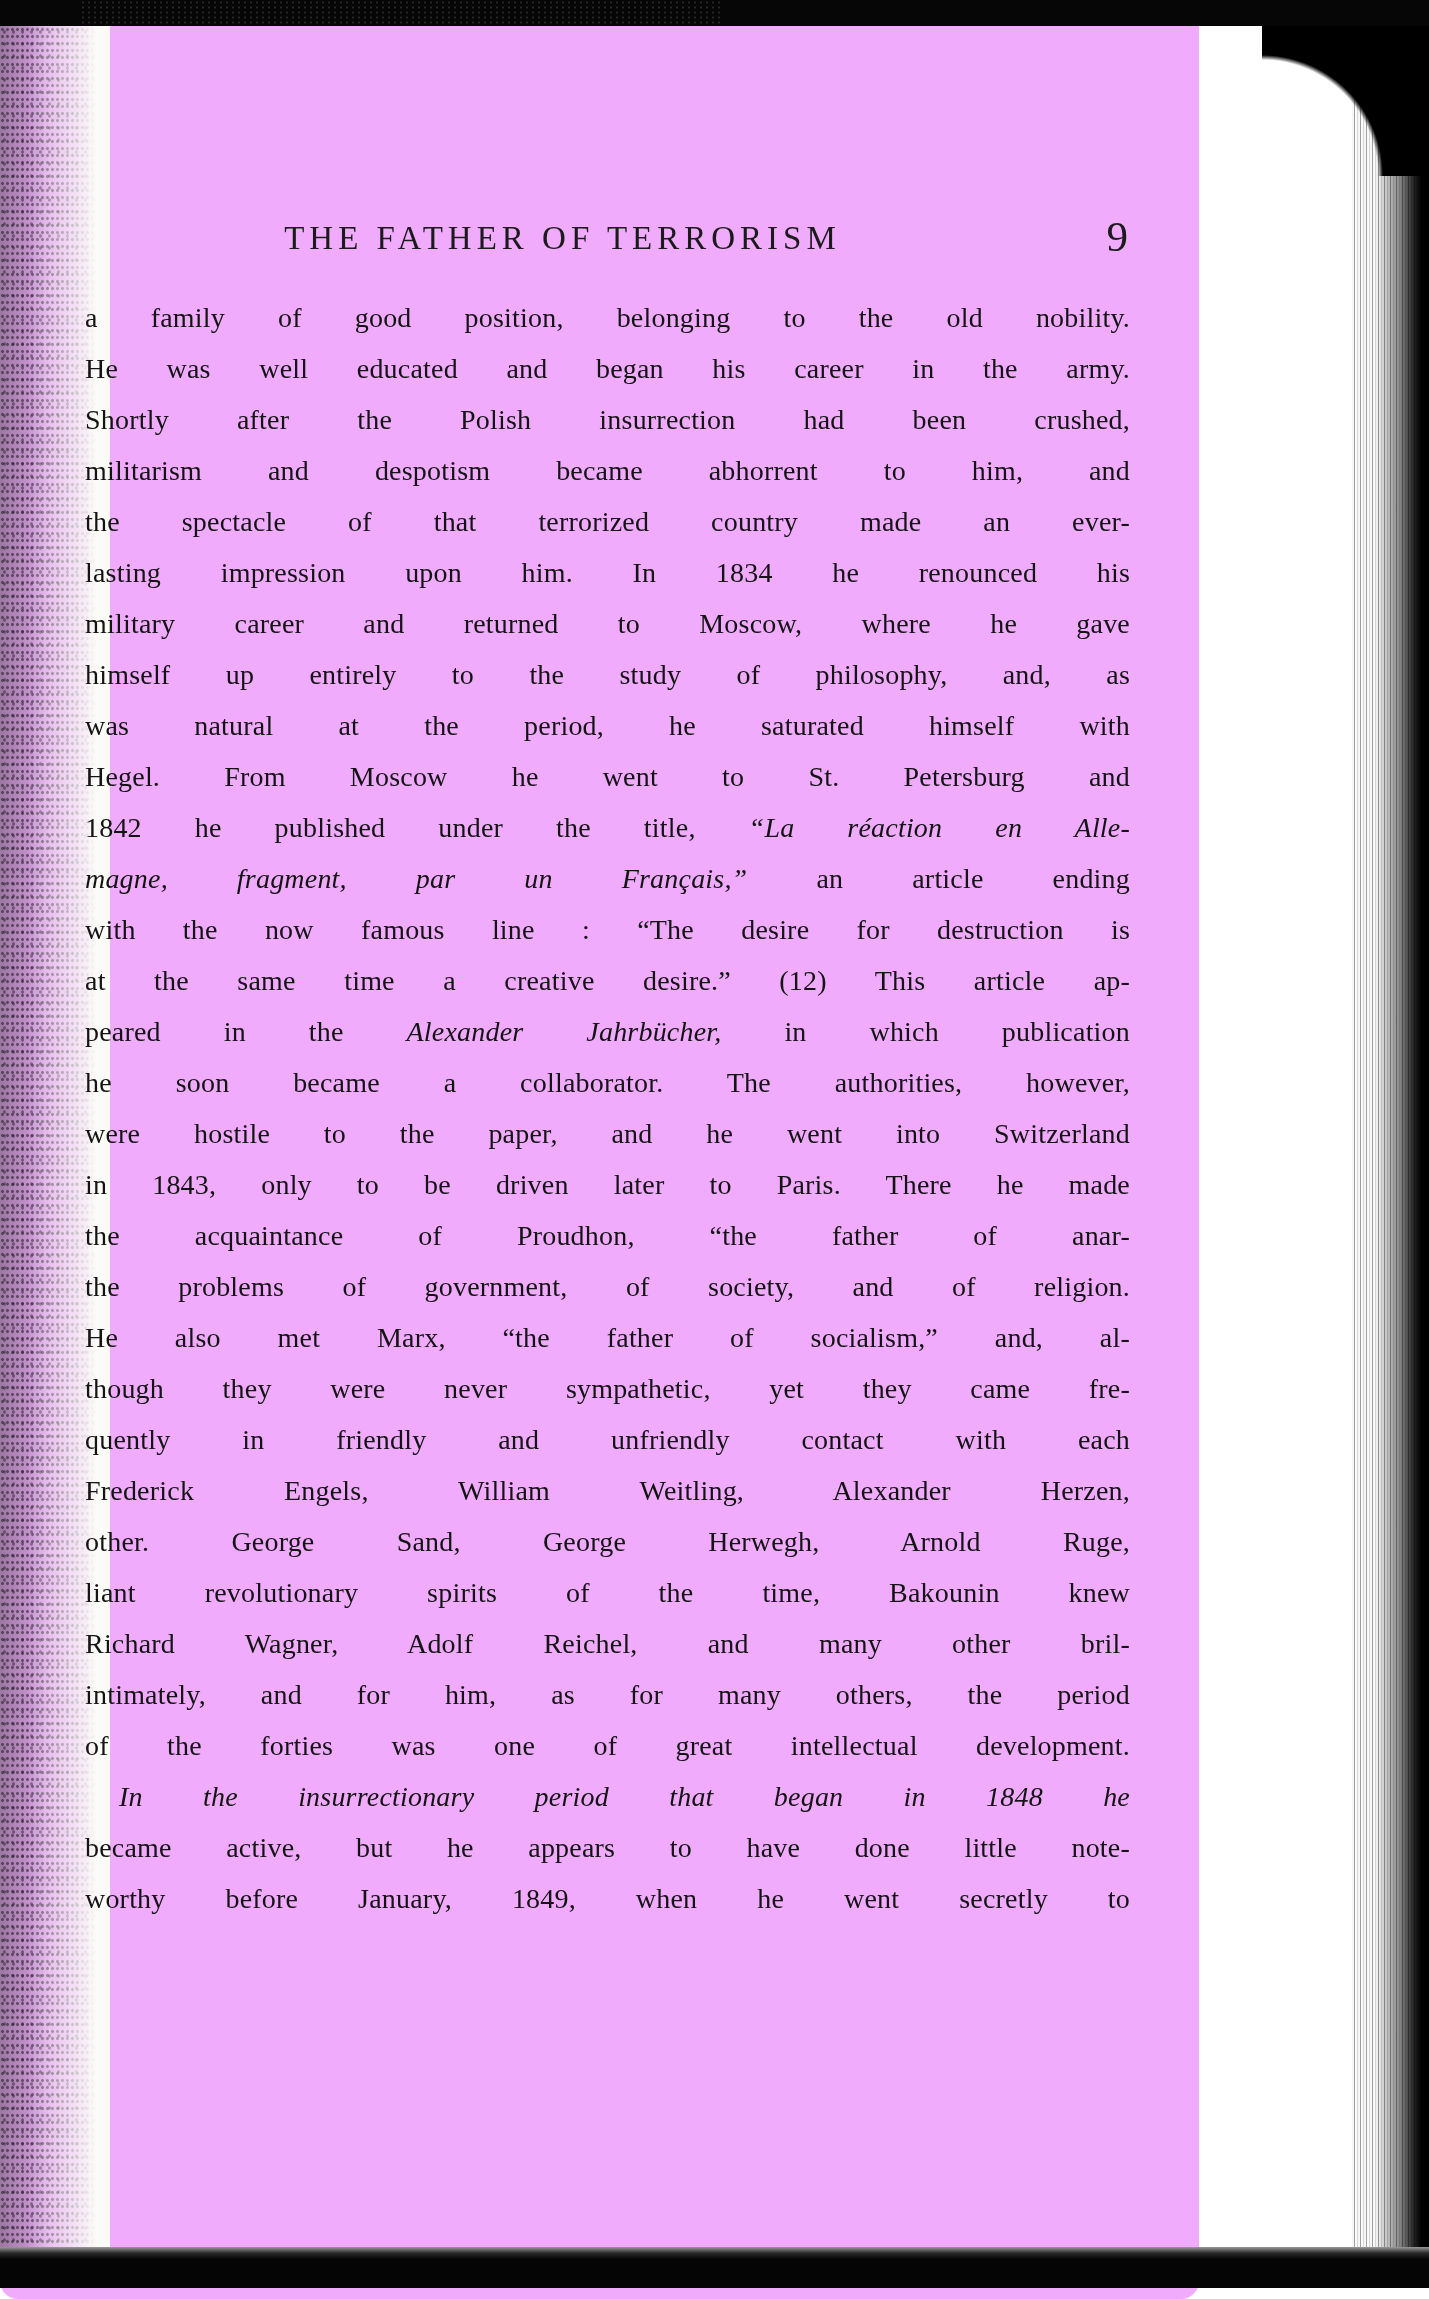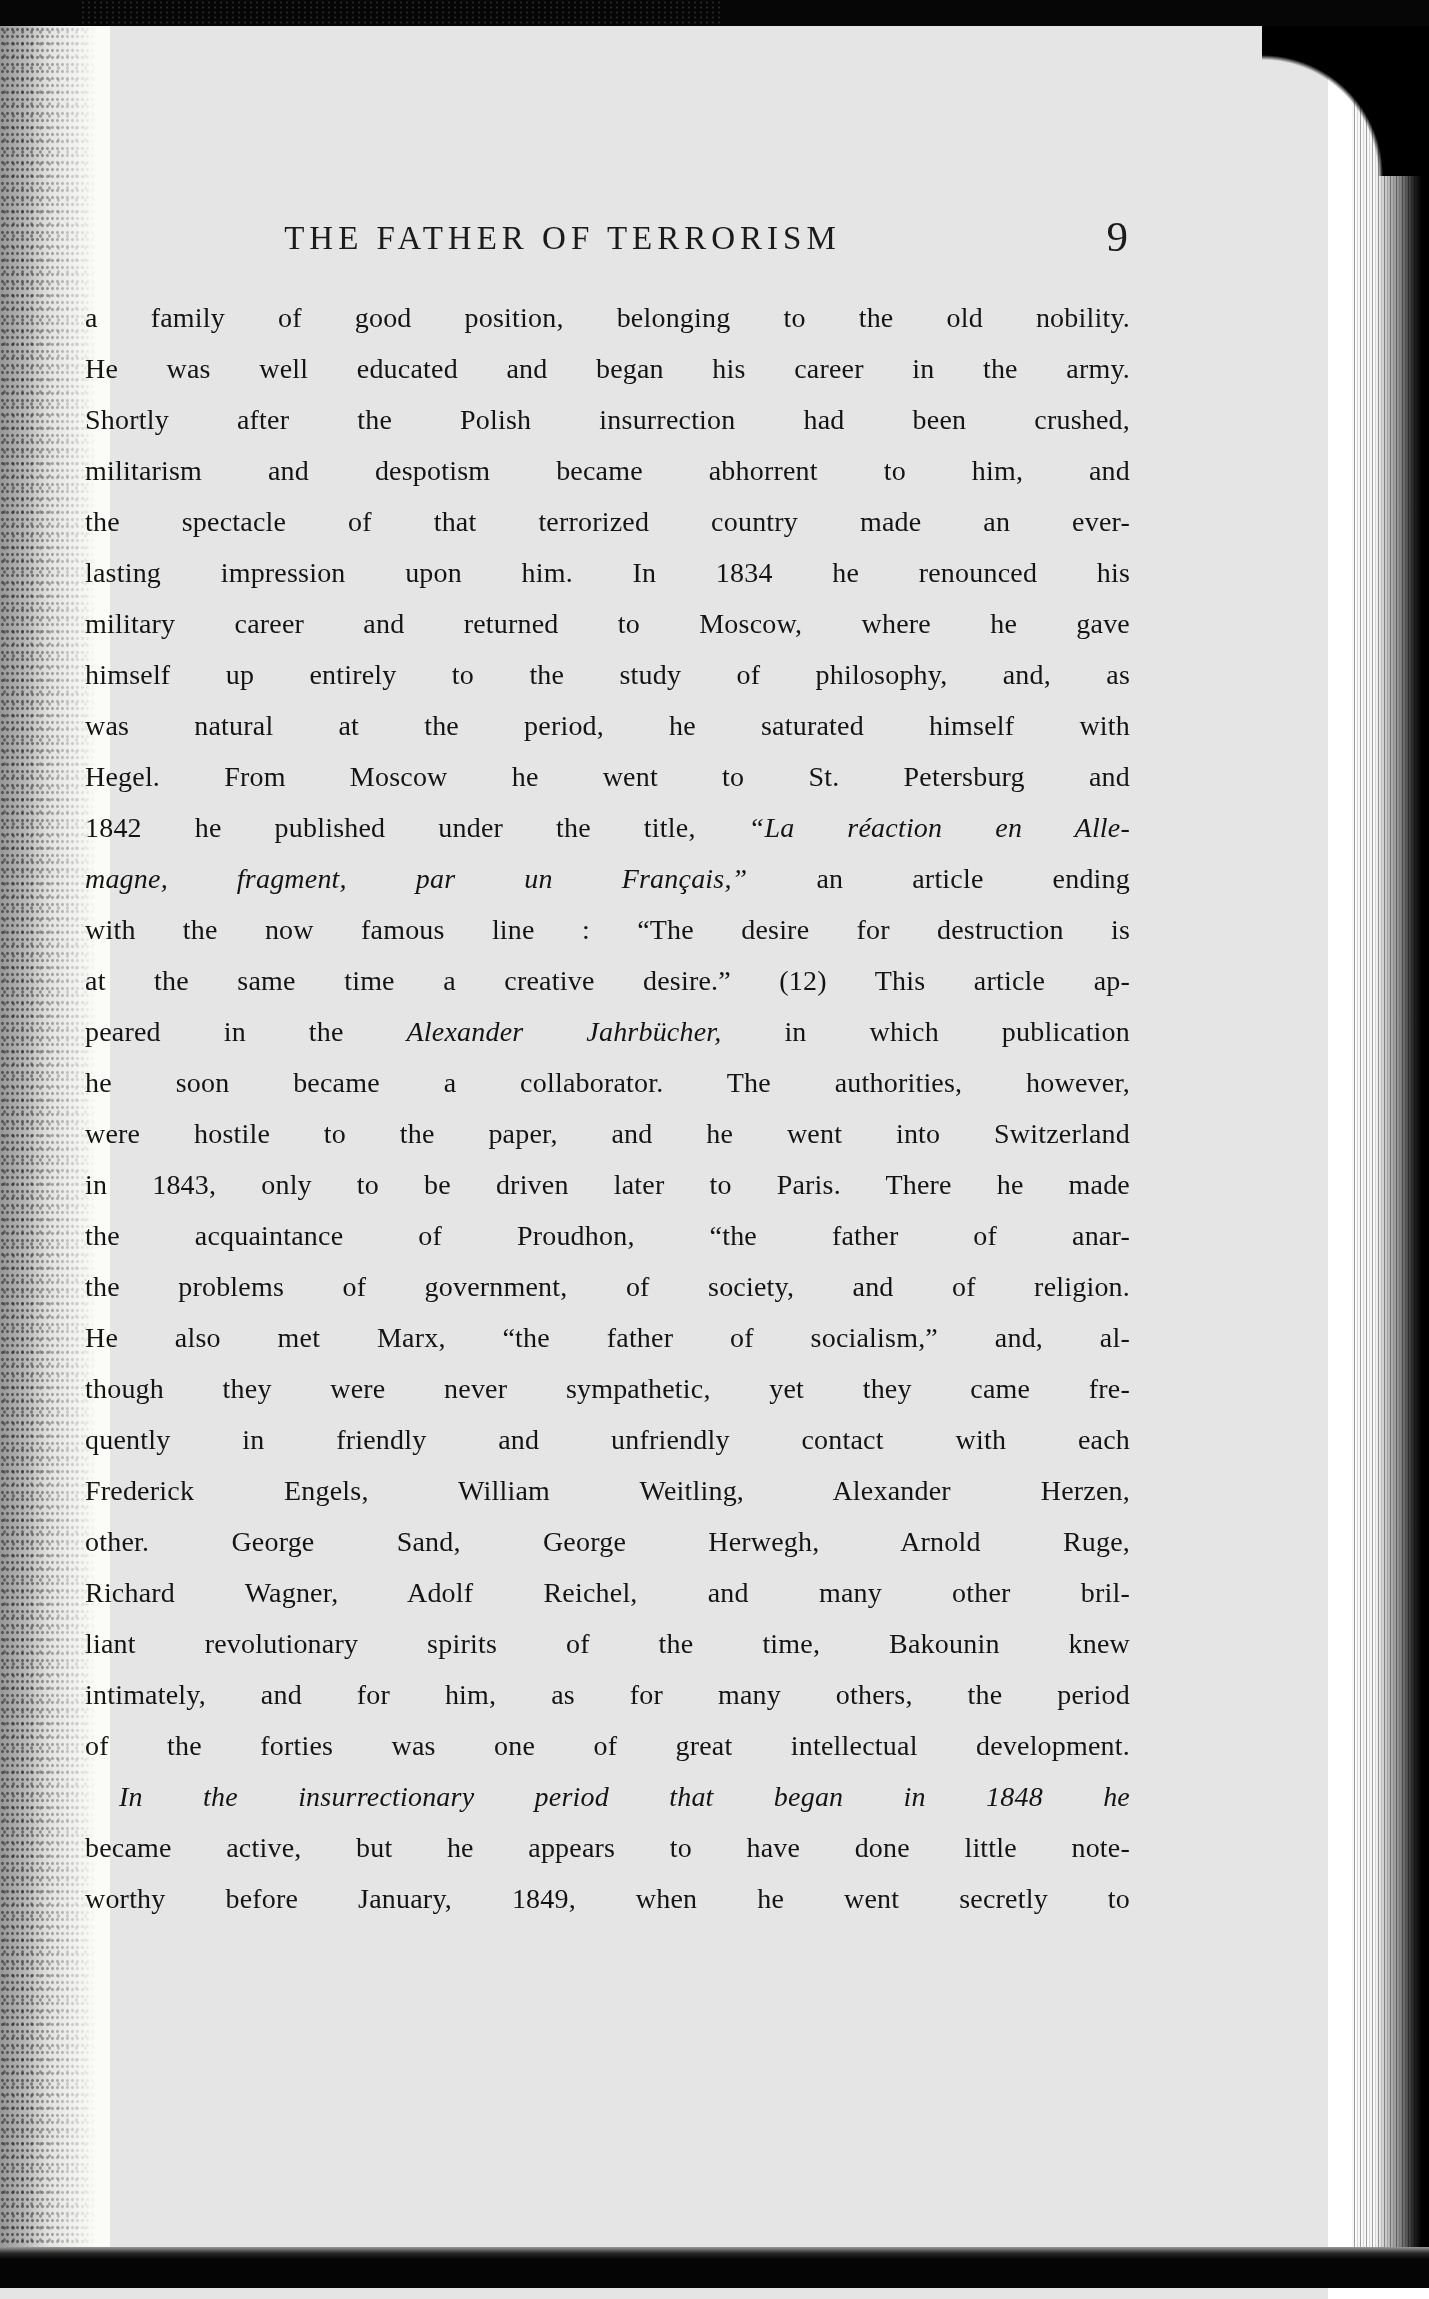--- a/index.html
+++ b/index.html
@@ -5,25 +5,26 @@
   html, body {
     margin: 0;
     padding: 0;
     background: #ffffff;
     width: 1429px;
     height: 2299px;
     overflow: hidden;
   }
   .page {
     position: relative;
-    width: 1328px;
+    width: 1199px;
     height: 2299px;
-    background: #e5e5e5;
+    background: #f0abfc;
     font-family: "Liberation Serif", "DejaVu Serif", serif;
     color: #141414;
+    border-radius: 18px;
   }
   
   .top-bar {
     position: absolute; left: 0; top: 0;
     width: 1429px; height: 26px;
     background: #060606;
   }
   .topbar-smudge {
     position: absolute; left: 80px; top: 0;
     width: 640px; height: 26px;
@@ -133,22 +134,22 @@
       <div class="line"><span>he soon became a collaborator. The authorities, however,</span></div>
       <div class="line"><span>were hostile to the paper, and he went into Switzerland</span></div>
       <div class="line"><span>in 1843, only to be driven later to Paris. There he made</span></div>
       <div class="line"><span>the acquaintance of Proudhon, “the father of anar-</span></div>
       <div class="line"><span>the problems of government, of society, and of religion.</span></div>
       <div class="line"><span>He also met Marx, “the father of socialism,” and, al-</span></div>
       <div class="line"><span>though they were never sympathetic, yet they came fre-</span></div>
       <div class="line"><span>quently in friendly and unfriendly contact with each</span></div>
       <div class="line"><span>Frederick Engels, William Weitling, Alexander Herzen,</span></div>
       <div class="line"><span>other. George Sand, George Herwegh, Arnold Ruge,</span></div>
+      <div class="line"><span>liant revolutionary spirits of the time, Bakounin knew</span></div>
       <div class="line"><span>Richard Wagner, Adolf Reichel, and many other bril-</span></div>
-      <div class="line"><span>liant revolutionary spirits of the time, Bakounin knew</span></div>
       <div class="line"><span>intimately, and for him, as for many others, the period</span></div>
       <div class="line"><span>of the forties was one of great intellectual development.</span></div>
       <div class="line indent"><span>In the insurrectionary period that began in 1848 he</span></div>
       <div class="line"><span>became active, but he appears to have done little note-</span></div>
       <div class="line"><span>worthy before January, 1849, when he went secretly to</span></div>
     </div>
 
 </div>
 
 </body></html>

